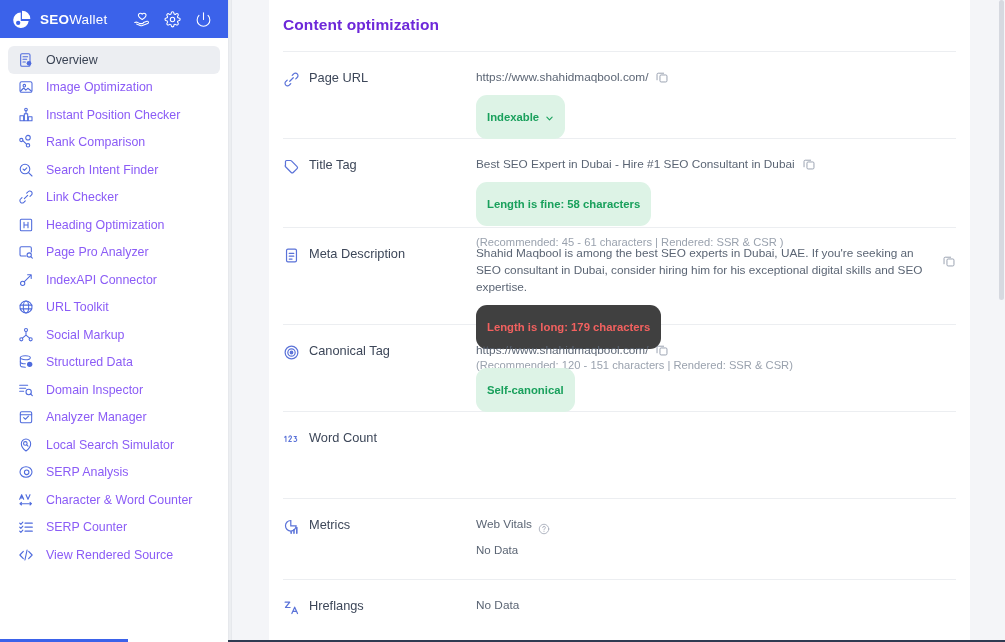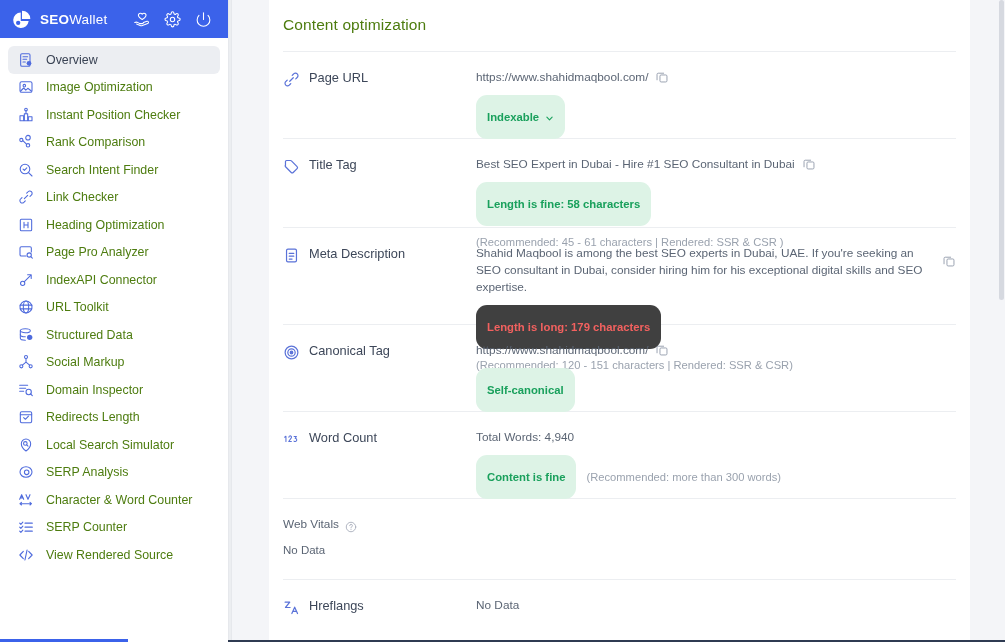--- a/index.html
+++ b/index.html
@@ -35,21 +35,21 @@
   .brand-actions { margin-left: auto; display: flex; align-items: center; gap: 14px; padding-right: 4px; }
   .brand-actions .hicon { width: 17px; height: 17px; display: block; cursor: pointer; }
 
   .navlist { padding: 8px 8px 16px 8px; overflow: hidden; flex: 1; }
   .navitem {
     display: flex; align-items: center; gap: 12px;
     height: 27.5px;
     padding: 0 10px;
     border-radius: 6px;
     cursor: pointer;
-    color: #4d7c0f;
+    color: #8b5cf6;
     font-size: 12.4px;
     white-space: nowrap;
   }
   .navitem .nicon { width: 16px; height: 16px; flex-shrink: 0; display: block; color: #4f6bdd; }
   .navitem.active { background: #eceef2; color: #3a4354; }
 
   .sidebar-bottomline {
     position: absolute; left: 0; bottom: 0; width: 128px; height: 3px; background: #3b62ea;
   }
 
@@ -63,21 +63,21 @@
   .main {
     flex: 1; height: 642px; background: #f4f5f8;
     position: relative; overflow: hidden;
   }
   .card {
     position: absolute;
     left: 37px; top: 0; right: 35px; bottom: 0;
     background: #ffffff;
   }
   .page-title {
-    font-size: 15.5px; color: #4d7c0f; font-weight: 400;
+    font-size: 15.5px; color: #6d28d9; font-weight: 700;
     padding: 16px 0 0 14px;
     letter-spacing: .1px;
   }
   .title-rule { margin: 17px 14px 0 14px; height: 1px; background: #eceef1; }
 
   .row { display: flex; padding: 17px 14px 0 14px; position: relative; }
   .rowrule { margin: 0 14px; height: 1px; background: #eceef1; }
 
   .rowlabel {
     width: 193px; flex-shrink: 0;
@@ -102,21 +102,21 @@
     font-size: 11.3px;
     font-weight: 600;
     white-space: nowrap;
   }
   .badge.green { background: #ddf3e6; color: #19a05c; }
   .badge.red { background: #404040; color: #f2615f; }
   .badge .chev { width: 9px; height: 9px; display: block; }
   .hint { font-size: 11.2px; color: #9aa2ae; white-space: nowrap; }
 
   .subline { font-size: 11.5px; color: #5b6574; margin-top: 11px; }
-  .webvitals { display: flex; align-items: center; gap: 6px; }
+  .webvitals { display: flex; align-items: flex-end; gap: 6px; }
   .qmark { width: 12px; height: 12px; display: block; color: #a8aebb; cursor: pointer; }
 
   
   .scrollbar {
     position: absolute; right: 0; top: 0; width: 7px; height: 642px;
     background: #f4f5f8;
   }
   .scrollthumb {
     position: absolute; right: 1px; top: 0; width: 5px; height: 300px;
     background: #d6d9e0; border-radius: 3px;
@@ -282,61 +282,61 @@
             <ellipse cx="12" cy="12" rx="4" ry="9"></ellipse>
             <path d="M3.2 9.2h17.6M3.2 14.8h17.6" stroke-linecap="round"></path>
           </svg>
         </span>
         <span>URL Toolkit</span>
       </div>
 
       <div class="navitem">
         <span class="nicon">
           <svg viewBox="0 0 24 24" fill="none" stroke="#4f6bdd" stroke-width="1.6" stroke-linecap="round">
+            <circle cx="12" cy="4.5" r="2.3"></circle>
+            <circle cx="5" cy="18.5" r="2.3"></circle>
+            <circle cx="19" cy="18.5" r="2.3"></circle>
+            <path d="M12 6.8v5.4M12 12.2l-5.4 4.5M12 12.2l5.4 4.5"></path>
+          </svg>
+        </span>
+        <span>Social Markup</span>
+      </div>
+
+      <div class="navitem">
+        <span class="nicon">
+          <svg viewBox="0 0 24 24" fill="none" stroke="#4f6bdd" stroke-width="1.6" stroke-linecap="round">
             <ellipse cx="11" cy="5.5" rx="7.5" ry="3"></ellipse>
             <path d="M3.5 5.5v6c0 1.7 3.4 3 7.5 3"></path>
             <path d="M3.5 11.5v5.5c0 1.7 3.4 3 7.5 3"></path>
             <circle cx="17.5" cy="15.5" r="4" fill="#4f6bdd" stroke="none"></circle>
           </svg>
         </span>
         <span>Structured Data</span>
       </div>
 
       <div class="navitem">
         <span class="nicon">
-          <svg viewBox="0 0 24 24" fill="none" stroke="#4f6bdd" stroke-width="1.6" stroke-linecap="round">
-            <circle cx="12" cy="4.5" r="2.3"></circle>
-            <circle cx="5" cy="18.5" r="2.3"></circle>
-            <circle cx="19" cy="18.5" r="2.3"></circle>
-            <path d="M12 6.8v5.4M12 12.2l-5.4 4.5M12 12.2l5.4 4.5"></path>
-          </svg>
-        </span>
-        <span>Social Markup</span>
-      </div>
-
-      <div class="navitem">
-        <span class="nicon">
           <svg viewBox="0 0 24 24" fill="none" stroke="#4f6bdd" stroke-width="1.6" stroke-linecap="round" stroke-linejoin="round">
             <path d="M2.5 5h12M2.5 9.5h9M2.5 14h6"></path>
             <circle cx="16" cy="15" r="4"></circle>
             <line x1="19" y1="18" x2="21.5" y2="20.5"></line>
           </svg>
         </span>
         <span>Domain Inspector</span>
       </div>
 
       <div class="navitem">
         <span class="nicon">
           <svg viewBox="0 0 24 24" fill="none" stroke="#4f6bdd" stroke-width="1.6" stroke-linecap="round" stroke-linejoin="round">
             <rect x="3.5" y="4" width="17" height="16.5" rx="2"></rect>
             <path d="M3.5 8.5h17"></path>
             <path d="M8.5 12.8l2.6 2.6 4.6-4.8"></path>
           </svg>
         </span>
-        <span>Redirects Length</span>
+        <span>Analyzer Manager</span>
       </div>
 
       <div class="navitem">
         <span class="nicon">
           <svg viewBox="0 0 24 24" fill="none" stroke="#4f6bdd" stroke-width="1.6" stroke-linecap="round" stroke-linejoin="round">
             <path d="M19 10c0 6-7 11-7 11S5 16 5 10a7 7 0 0 1 14 0z"></path>
             <circle cx="11" cy="9.6" r="2.7"></circle>
             <line x1="13.1" y1="11.7" x2="15" y2="13.6"></line>
           </svg>
         </span>
@@ -529,35 +529,33 @@
         <div class="rowlabel">
           <span class="licon">
             <svg viewBox="0 0 26 24" fill="none" stroke="#5a72d8" stroke-width="1.6" stroke-linecap="round" stroke-linejoin="round">
               <path d="M2.5 9.5L4.5 8v8"></path>
               <path d="M9 9.5a2 2 0 1 1 3.4 1.4L8.8 16h4"></path>
               <path d="M17 8.3h3.6l-2 2.8a2.5 2.5 0 1 1-1.8 4.3"></path>
             </svg>
           </span>
           <span class="ltext">Word Count</span>
         </div>
-        <div class="rowbody">
-          <div class="valline">
-            <span class="valtext">Total Words: 4,940</span>
-          </div>
-          <div class="badge-line">
-            <span class="badge green">
-              <span>Content is fine</span>
-            </span>
-            <span class="hint">(Recommended: more than 300 words)</span>
-          </div>
-        </div>
       </div>
       <div class="rowrule"></div>
 
       <div class="row" style="height:80px">
+        <div class="rowlabel">
+          <span class="licon">
+            <svg viewBox="0 0 24 24" fill="none" stroke="#5a72d8" stroke-width="1.7" stroke-linecap="round">
+              <path d="M11 3.5a7.5 7.5 0 1 0 7.5 7.5H11z"></path>
+              <path d="M11.5 19.5v2M15.5 16.5v5M19.5 13.5v8" stroke-width="2.2"></path>
+            </svg>
+          </span>
+          <span class="ltext">Metrics</span>
+        </div>
         <div class="rowbody">
           <div class="webvitals">
             <span class="valtext">Web Vitals</span>
             <span class="qmark">
               <svg viewBox="0 0 24 24" fill="none" stroke="#a8aebb" stroke-width="1.8" stroke-linecap="round">
                 <circle cx="12" cy="12" r="9.5"></circle>
                 <path d="M9.4 9.3a2.7 2.7 0 1 1 3.5 2.6c-.6.2-.9.8-.9 1.4v.5"></path>
                 <circle cx="12" cy="17" r="1" fill="#a8aebb" stroke="none"></circle>
               </svg>
             </span>

